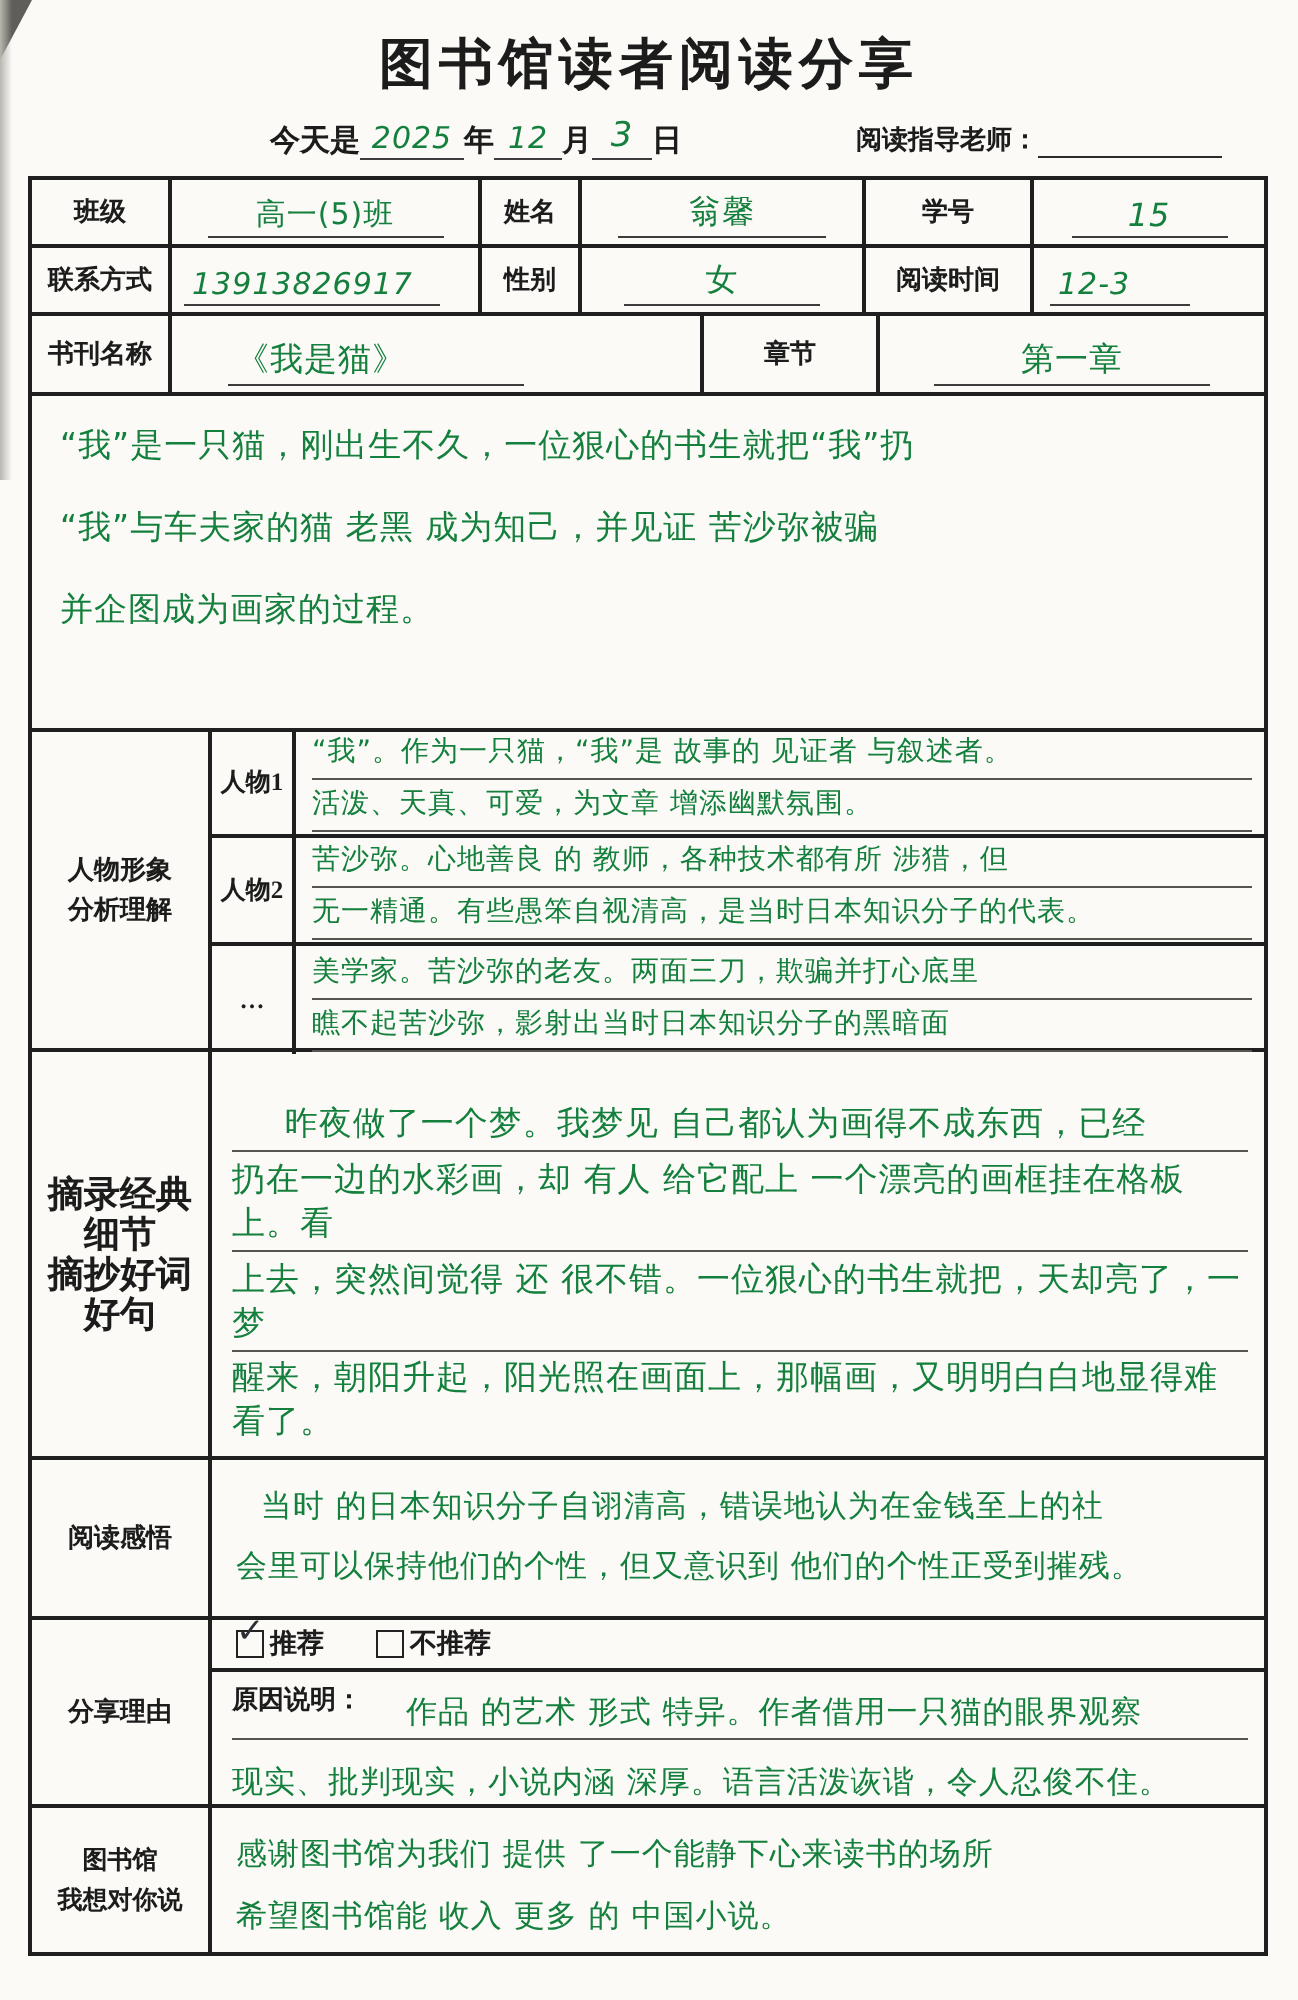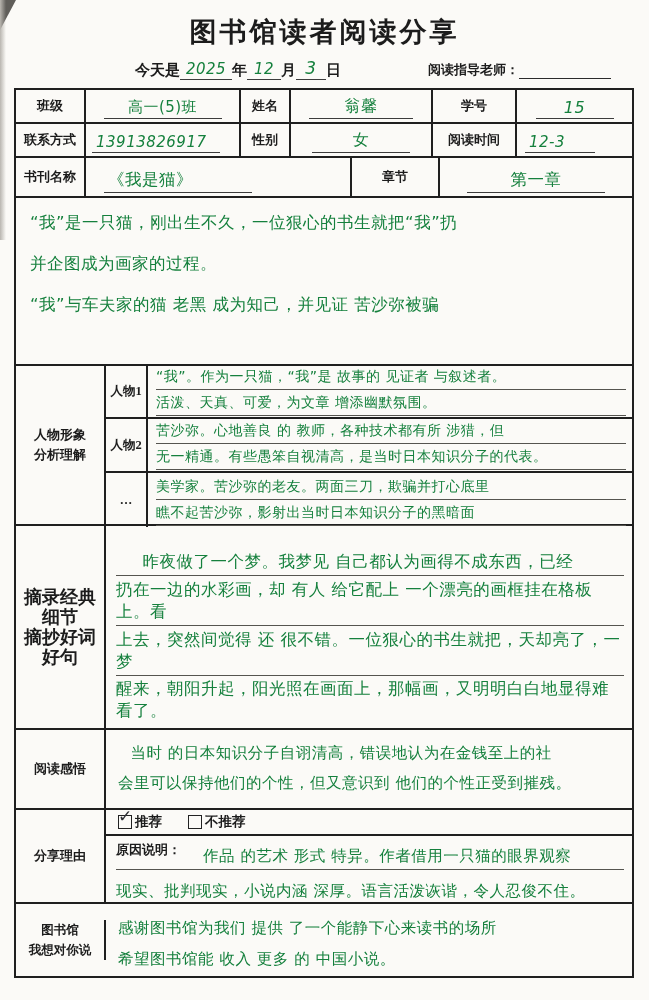--- a/index.html
+++ b/index.html
@@ -25,21 +25,21 @@
   .blankline{display:inline-block;border-bottom:1.6px solid #2b2b2b;height:16px;}
 
   .hw{font-family:"DejaVu Sans","Liberation Sans",sans-serif;color:#15803d;letter-spacing:.5px;}
   .hw-num{font-style:italic;font-weight:500;}
   .uval{display:inline-block;border-bottom:1.6px solid #3c3c3c;text-align:center;padding:0 4px 1px 4px;}
 
   .form{position:absolute;left:14px;top:88px;width:620px;height:890px;
     border:2px solid #1f1f1f;display:flex;flex-direction:column;box-sizing:border-box;
     background:transparent;}
   .trow{display:flex;border-bottom:2px solid #1f1f1f;box-sizing:border-box;flex-shrink:0;}
-  .trow:last-child{border-bottom:none;flex:1;align-items:center;}
+  .trow:last-child{border-bottom:none;flex:1;}
   .cell{border-right:2px solid #1f1f1f;box-sizing:border-box;}
   .cell:last-child{border-right:none;}
   .lbl{display:flex;flex-direction:column;align-items:center;justify-content:center;
     text-align:center;font-size:13px;font-weight:700;line-height:20px;}
   .vcell{display:flex;align-items:flex-end;justify-content:center;padding-bottom:3px;}
 
   .r1{height:34px;} .r2{height:34px;} .r3{height:40px;}
   .r-summary{height:168px;} .r-chars{height:160px;} .r-excerpt{height:204px;}
   .r-reflect{height:80px;} .r-share{height:94px;}
 
@@ -135,34 +135,34 @@
       <span class="uval hw" style="min-width:90px;font-size:16px">女</span>
     </div>
     <div class="cell lbl w-lab3">阅读时间</div>
     <div class="cell vcell w-flex" style="justify-content:flex-start;padding-left:8px">
       <span class="uval hw hw-num" style="min-width:62px;font-size:15px;text-align:left">12-3</span>
     </div>
   </div>
 
   <div class="trow r3">
     <div class="cell lbl w-lab">书刊名称</div>
-    <div class="cell vcell w-book" style="justify-content:flex-start;padding-left:18px">
+    <div class="cell vcell w-book" style="justify-content:flex-start;padding-left:28px">
       <span class="uval hw" style="min-width:140px;font-size:16.5px;text-align:left">《我是猫》</span>
     </div>
     <div class="cell lbl w-chap">章节</div>
     <div class="cell vcell w-flex">
       <span class="uval hw" style="min-width:130px;font-size:16.5px">第一章</span>
     </div>
   </div>
 
   <div class="trow r-summary">
     <div class="cell summary-text hw">
       <div>“我”是一只猫，刚出生不久，一位狠心的书生就把“我”扔</div>
+      <div>“我”与车夫家的猫 老黑 成为知己，并见证 苦沙弥被骗</div>
       <div>并企图成为画家的过程。</div>
-      <div>“我”与车夫家的猫 老黑 成为知己，并见证 苦沙弥被骗</div>
     </div>
   </div>
 
   <div class="trow r-chars">
     <div class="cell lbl w-side">
       <span>人物形象</span>
       <span>分析理解</span>
     </div>
     <div class="cell chars-right" style="padding:0">
       <div class="char-row cr1">

